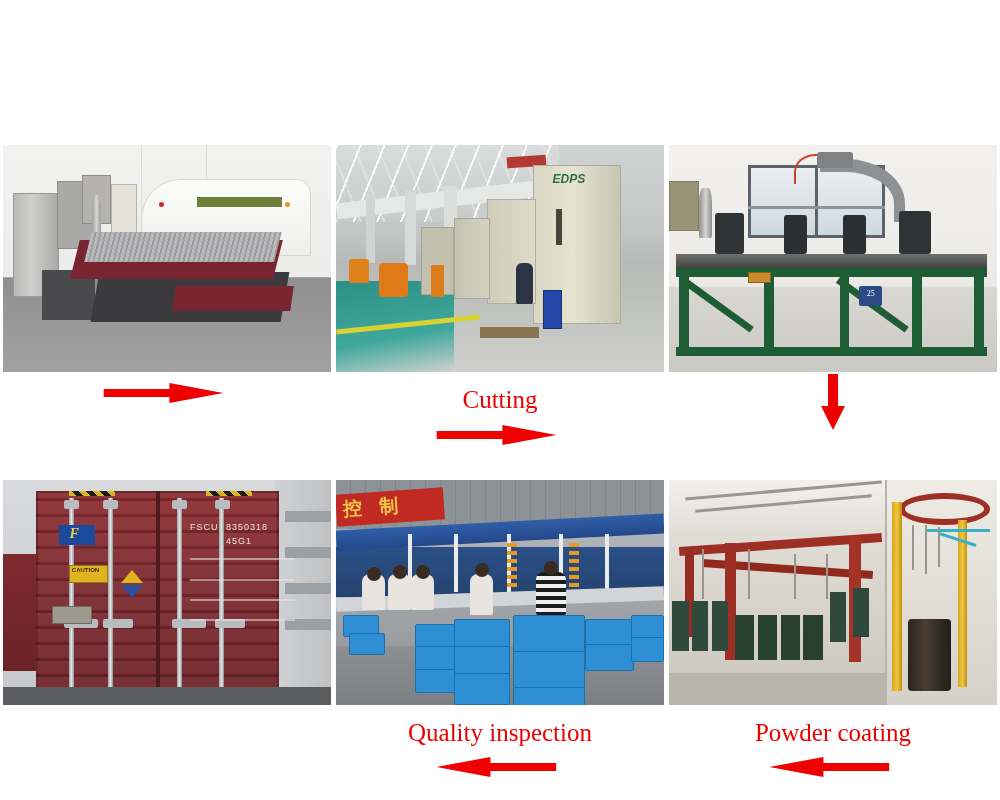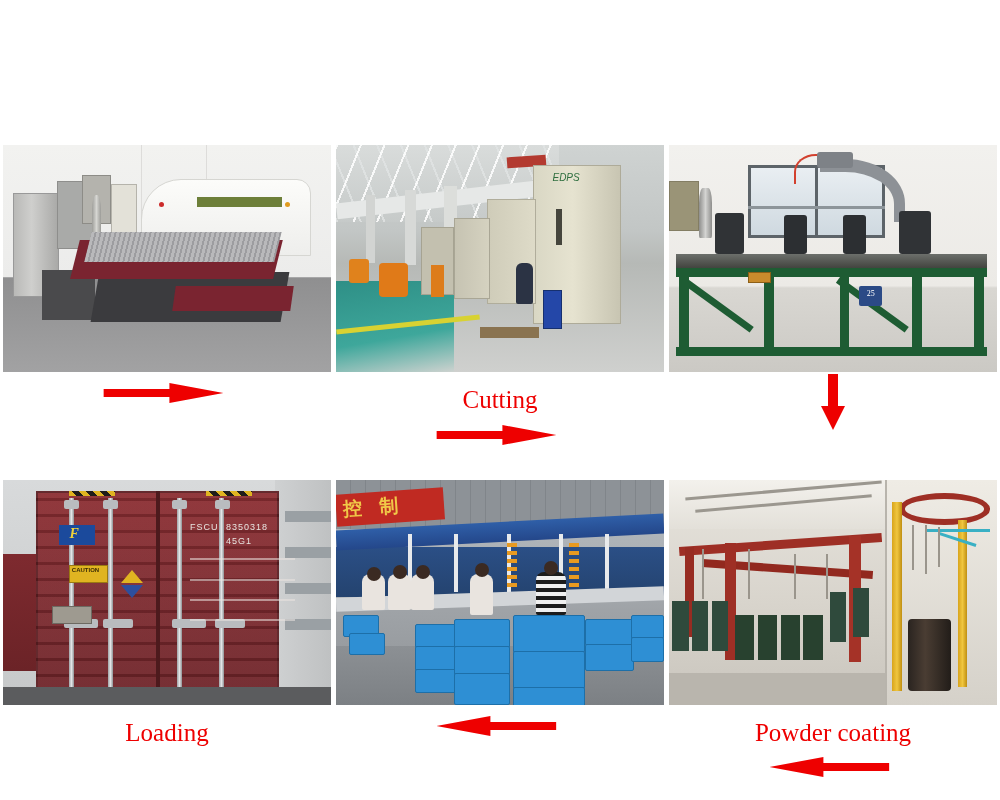--- a/index.html
+++ b/index.html
@@ -97,21 +97,21 @@
       repeating-linear-gradient(112deg, rgba(255,255,255,.85) 0 2px, transparent 2px 22px),
       repeating-linear-gradient(68deg, rgba(225,228,228,.8) 0 2px, transparent 2px 22px),
       linear-gradient(#d9dcdb,#c6cac9);
   }
   .p2-beam { left:0; top:20%; width:72%; height:7%; background:#e6e8e7; transform:rotate(-6.5deg); }
   .p2-col1 { left:9%; top:22%; width:3%; height:30%; background:#d2d4d2; }
   .p2-col2 { left:21%; top:20%; width:3.5%; height:33%; background:#d7d9d7; }
   .p2-col3 { left:33%; top:18%; width:4%; height:36%; background:#dcdedb; }
   .p2-press-big { left:60%; top:9%; width:27%; height:70%; background:linear-gradient(90deg,#d9d7c4,#e6e3d0 45%,#c8c5b2); border:1px solid #aeab99; }
   .p2-press-slot { left:67%; top:28%; width:2%; height:16%; background:#45453c; }
-  .p2-press-logo { left:66%; top:12%; color:#2f6f3f; font-size:10px; font-family:"Liberation Sans",sans-serif; font-weight:normal; font-style:italic; }
+  .p2-press-logo { left:66%; top:12%; color:#2f6f3f; font-size:12px; font-family:"Liberation Sans",sans-serif; font-weight:bold; font-style:italic; }
   .p2-press2 { left:46%; top:24%; width:15%; height:46%; background:linear-gradient(90deg,#cfccb9,#dedbc8); border:1px solid #b0ad9b; }
   .p2-press3 { left:36%; top:32%; width:11%; height:36%; background:linear-gradient(90deg,#c6c3b2,#d5d2c0); border:1px solid #a9a695; }
   .p2-press4 { left:26%; top:36%; width:10%; height:30%; background:#c3c0af; border:1px solid #a6a392; }
   .p2-red { left:52%; top:5%; width:12%; height:5%; background:#b33a30; transform:rotate(-4deg); }
   .p2-orange1 { left:13%; top:52%; width:9%; height:15%; background:#e07a18; border-radius:4px; }
   .p2-orange2 { left:4%; top:50%; width:6%; height:11%; background:#e0821c; border-radius:3px; }
   .p2-orange3 { left:29%; top:53%; width:4%; height:14%; background:#dd7c1a; }
   .p2-blue { left:63%; top:64%; width:6%; height:17%; background:#2447a8; border:1px solid #16306f; }
   .p2-worker { left:55%; top:52%; width:5%; height:18%; background:#2b3344; border-radius:6px 6px 2px 2px; }
   .p2-pallet { left:44%; top:80%; width:18%; height:5%; background:#8a7350; }
@@ -354,21 +354,20 @@
           <div class="ph p4-text" style="left:57%; top:19%">FSCU</div>
           <div class="ph p4-text" style="left:68%; top:19%">835031</div>
           <div class="ph p4-text" style="left:79%; top:19%">8</div>
           <div class="ph p4-text" style="left:68%; top:25%">45G1</div>
           <div class="ph p4-line" style="left:57%; top:35%; width:32%"></div>
           <div class="ph p4-line" style="left:57%; top:44%; width:32%"></div>
           <div class="ph p4-line" style="left:57%; top:53%; width:32%"></div>
           <div class="ph p4-line" style="left:57%; top:62%; width:32%"></div>
           <div class="ph p4-ground"></div>
         </div>
-        <div class="caption">Loading</div>
         <div class="arrow-slot"></div>
       </div>
 
       <div class="cell">
         <div class="photo">
           <div class="ph p5-bg"></div>
           <div class="ph p5-ceiling"></div>
           <div class="ph p5-bluewall"></div>
           <div class="ph p5-bluebeam"></div>
           <div class="ph p5-banner"></div>
@@ -401,20 +400,21 @@
           <div class="ph p5-crate" style="left:36%; top:74%; width:17%; height:13%"></div>
           <div class="ph p5-crate" style="left:36%; top:86%; width:17%; height:14%"></div>
           <div class="ph p5-crate" style="left:54%; top:60%; width:22%; height:17%"></div>
           <div class="ph p5-crate" style="left:54%; top:76%; width:22%; height:17%"></div>
           <div class="ph p5-crate" style="left:54%; top:92%; width:22%; height:10%"></div>
           <div class="ph p5-crate" style="left:76%; top:62%; width:15%; height:12%"></div>
           <div class="ph p5-crate" style="left:76%; top:73%; width:15%; height:12%"></div>
           <div class="ph p5-crate" style="left:90%; top:60%; width:10%; height:11%"></div>
           <div class="ph p5-crate" style="left:90%; top:70%; width:10%; height:11%"></div>
         </div>
+        <div class="caption">Quality inspection</div>
         <div class="arrow-slot">
           <div class="arrow left">
             <svg viewBox="0 0 120 26" preserveAspectRatio="none">
               <path d="M120 9 L54 9 L54 3 L0 13 L54 23 L54 17 L120 17 Z" fill="#ee0000"></path>
             </svg>
           </div>
         </div>
       </div>
 
       <div class="cell">

